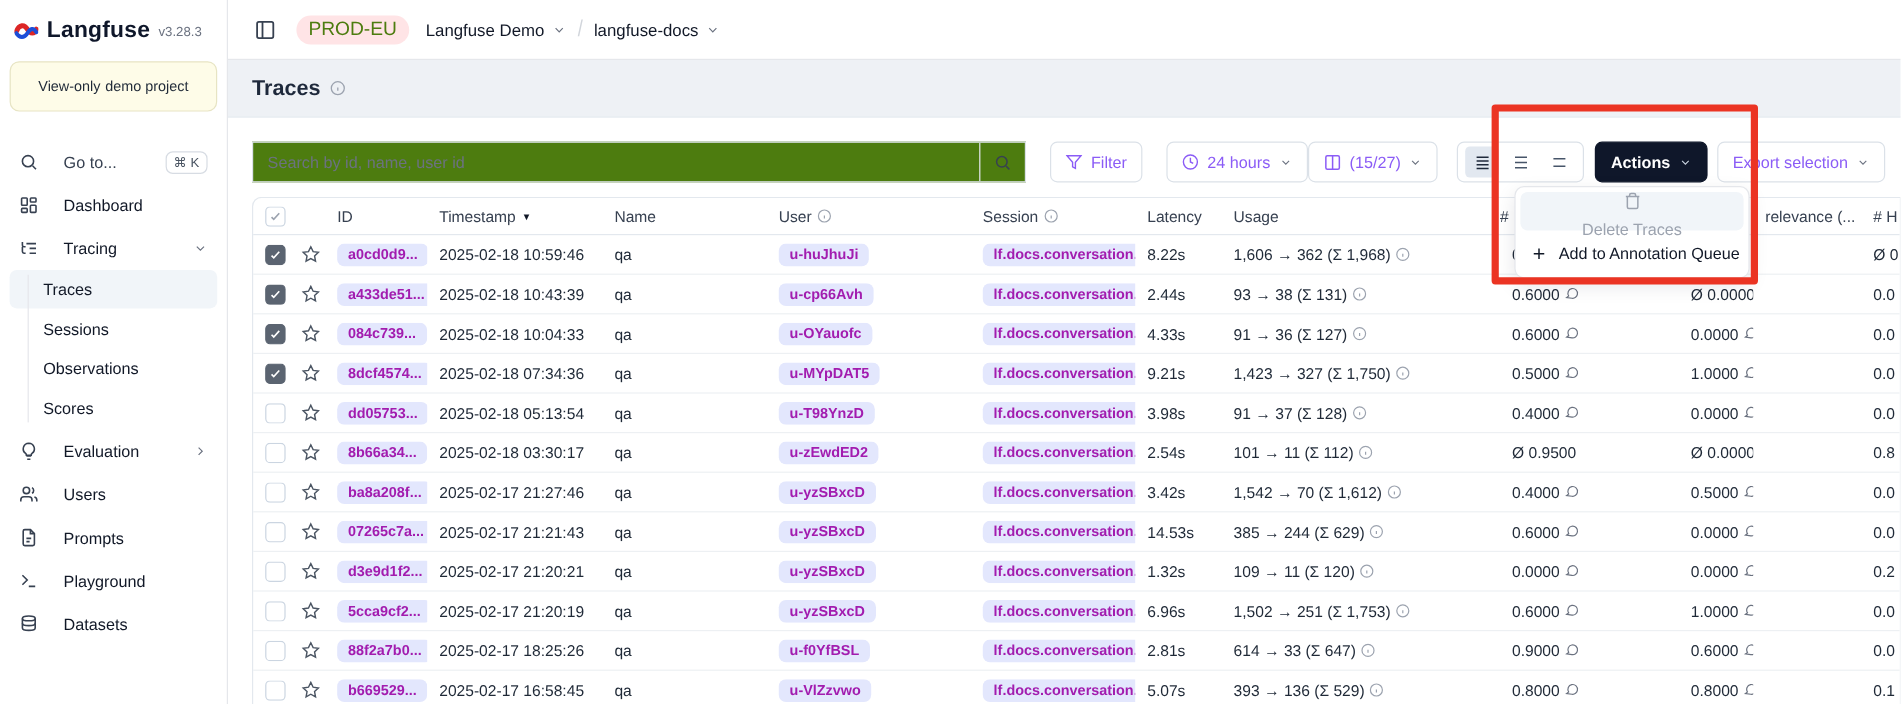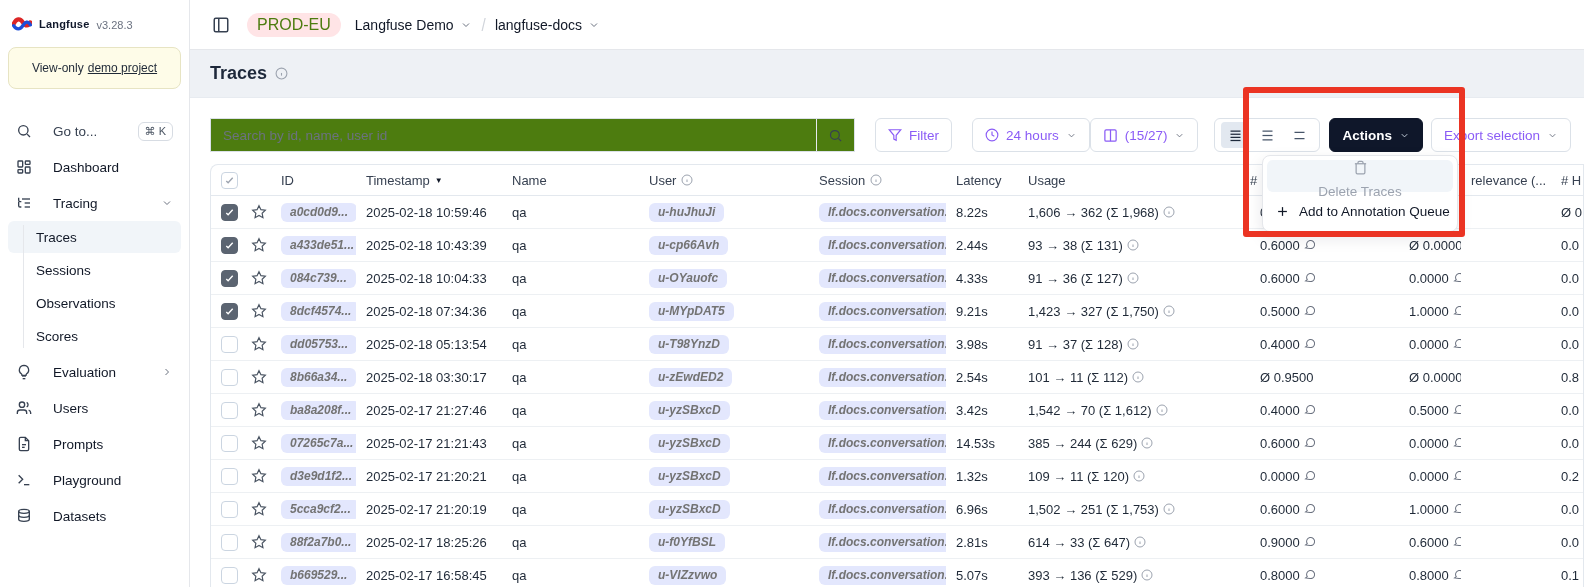--- a/index.html
+++ b/index.html
@@ -4,25 +4,25 @@
 <style>
   * { margin:0; padding:0; box-sizing:border-box; }
   body { font-family:"Liberation Sans","DejaVu Sans",sans-serif; background:#fff; }
   .screen { position:relative; width:1584px; height:587px; background:#fff; overflow:hidden; color:#1f2937; }
 
   svg { display:block; }
 
   
   .sidebar { position:absolute; left:0; top:0; width:190px; height:587px; background:#fff; border-right:1px solid #e5e7eb; }
   .logo-row { display:flex; align-items:center; gap:7px; padding:15px 12px 0 12px; }
-  .logo-name { font-size:11px; font-weight:700; color:#0f172a; letter-spacing:.2px; }
+  .logo-name { font-size:19px; font-weight:700; color:#0f172a; letter-spacing:.2px; }
   .logo-ver { font-size:11px; color:#6b7280; margin-top:2px; }
   .banner { margin:14px 8px 0 8px; height:42px; background:#fefce8; border:1px solid #e7e4c3; border-radius:8px;
             display:flex; align-items:center; justify-content:center; font-size:12px; color:#1f2937; gap:4px; }
-  .banner a { color:#1f2937; text-decoration:underline; cursor:pointer; }
+  .banner a { color:#1f2937; cursor:pointer; }
   .nav { margin-top:26px; padding:0 8px; }
   .nav-item { height:32px; display:flex; align-items:center; gap:20px; padding:0 8px; border-radius:6px;
               font-size:13.5px; color:#111827; font-weight:400; cursor:pointer; margin-top:4px; }
   .nav-item .nicon { width:17px; color:#374151; flex:none; }
   .nav-item .grow { flex:1; }
   .nav-item .chev { color:#6b7280; }
   .goto { margin-top:0; color:#374151; }
   .kbd { margin-left:auto; border:1px solid #d7dce3; border-radius:6px; padding:2px 6px; font-size:11px; color:#4b5563; background:#fff; }
   .subnav { position:relative; margin-top:2px; }
   .subnav::before { content:""; position:absolute; left:15px; top:4px; bottom:4px; width:1px; background:#e5e7eb; }
@@ -64,21 +64,21 @@
   .chev { color:#6b7280; }
 
   
   .table { position:absolute; left:210px; top:164px; width:1374px; border:1px solid #e3e8ee; border-bottom:none; border-radius:8px 0 0 0; background:#fff; }
   .tr { display:grid; grid-template-columns:30px 30px 85px 146px 137px 170px 137px 72px 232px 149px 62px 90px minmax(0,1fr);
         align-items:center; height:33px; border-bottom:1px solid #edf0f3; }
   .thead { height:31px; border-bottom:1px solid #e3e8ee; }
   .th { font-size:13px; font-weight:500; color:#374151; padding:0 10px; white-space:nowrap; overflow:hidden; display:flex; align-items:center; gap:5px; }
   .td { font-size:13px; color:#1f2937; padding:0 10px; white-space:nowrap; overflow:hidden; display:flex; align-items:center; gap:4px; }
   .sort { font-size:8px; color:#111827; }
-  .badge { background:#e3e7fd; color:#737373; font-size:12px; font-weight:600; padding:2.5px 9px; border-radius:6px; white-space:nowrap; cursor:pointer;font-style:italic; }
+  .badge { background:#e3e7fd; color:#a21caf; font-size:12px; font-weight:600; padding:2.5px 9px; border-radius:6px; white-space:nowrap; cursor:pointer; }
   .cb { width:17px; height:17px; border:1.5px solid #cbd5e1; border-radius:4px; background:#fff; display:flex; align-items:center; justify-content:center; cursor:pointer; flex:none; }
   .cb .ck { display:none; color:#fff; }
   .cb.on { background:#5b6471; border-color:#5b6471; }
   .cb.on .ck { display:block; }
   .cb.head .ck { display:block; color:#9ca3af; }
   .star { color:#4b5563; cursor:pointer; }
   .bubble { display:none; color:#6b7280; flex:none; }
   .bub .bubble { display:block; }
   .usage-i { color:#9ca3af; flex:none; }
   .c-s1 { overflow:visible; }

